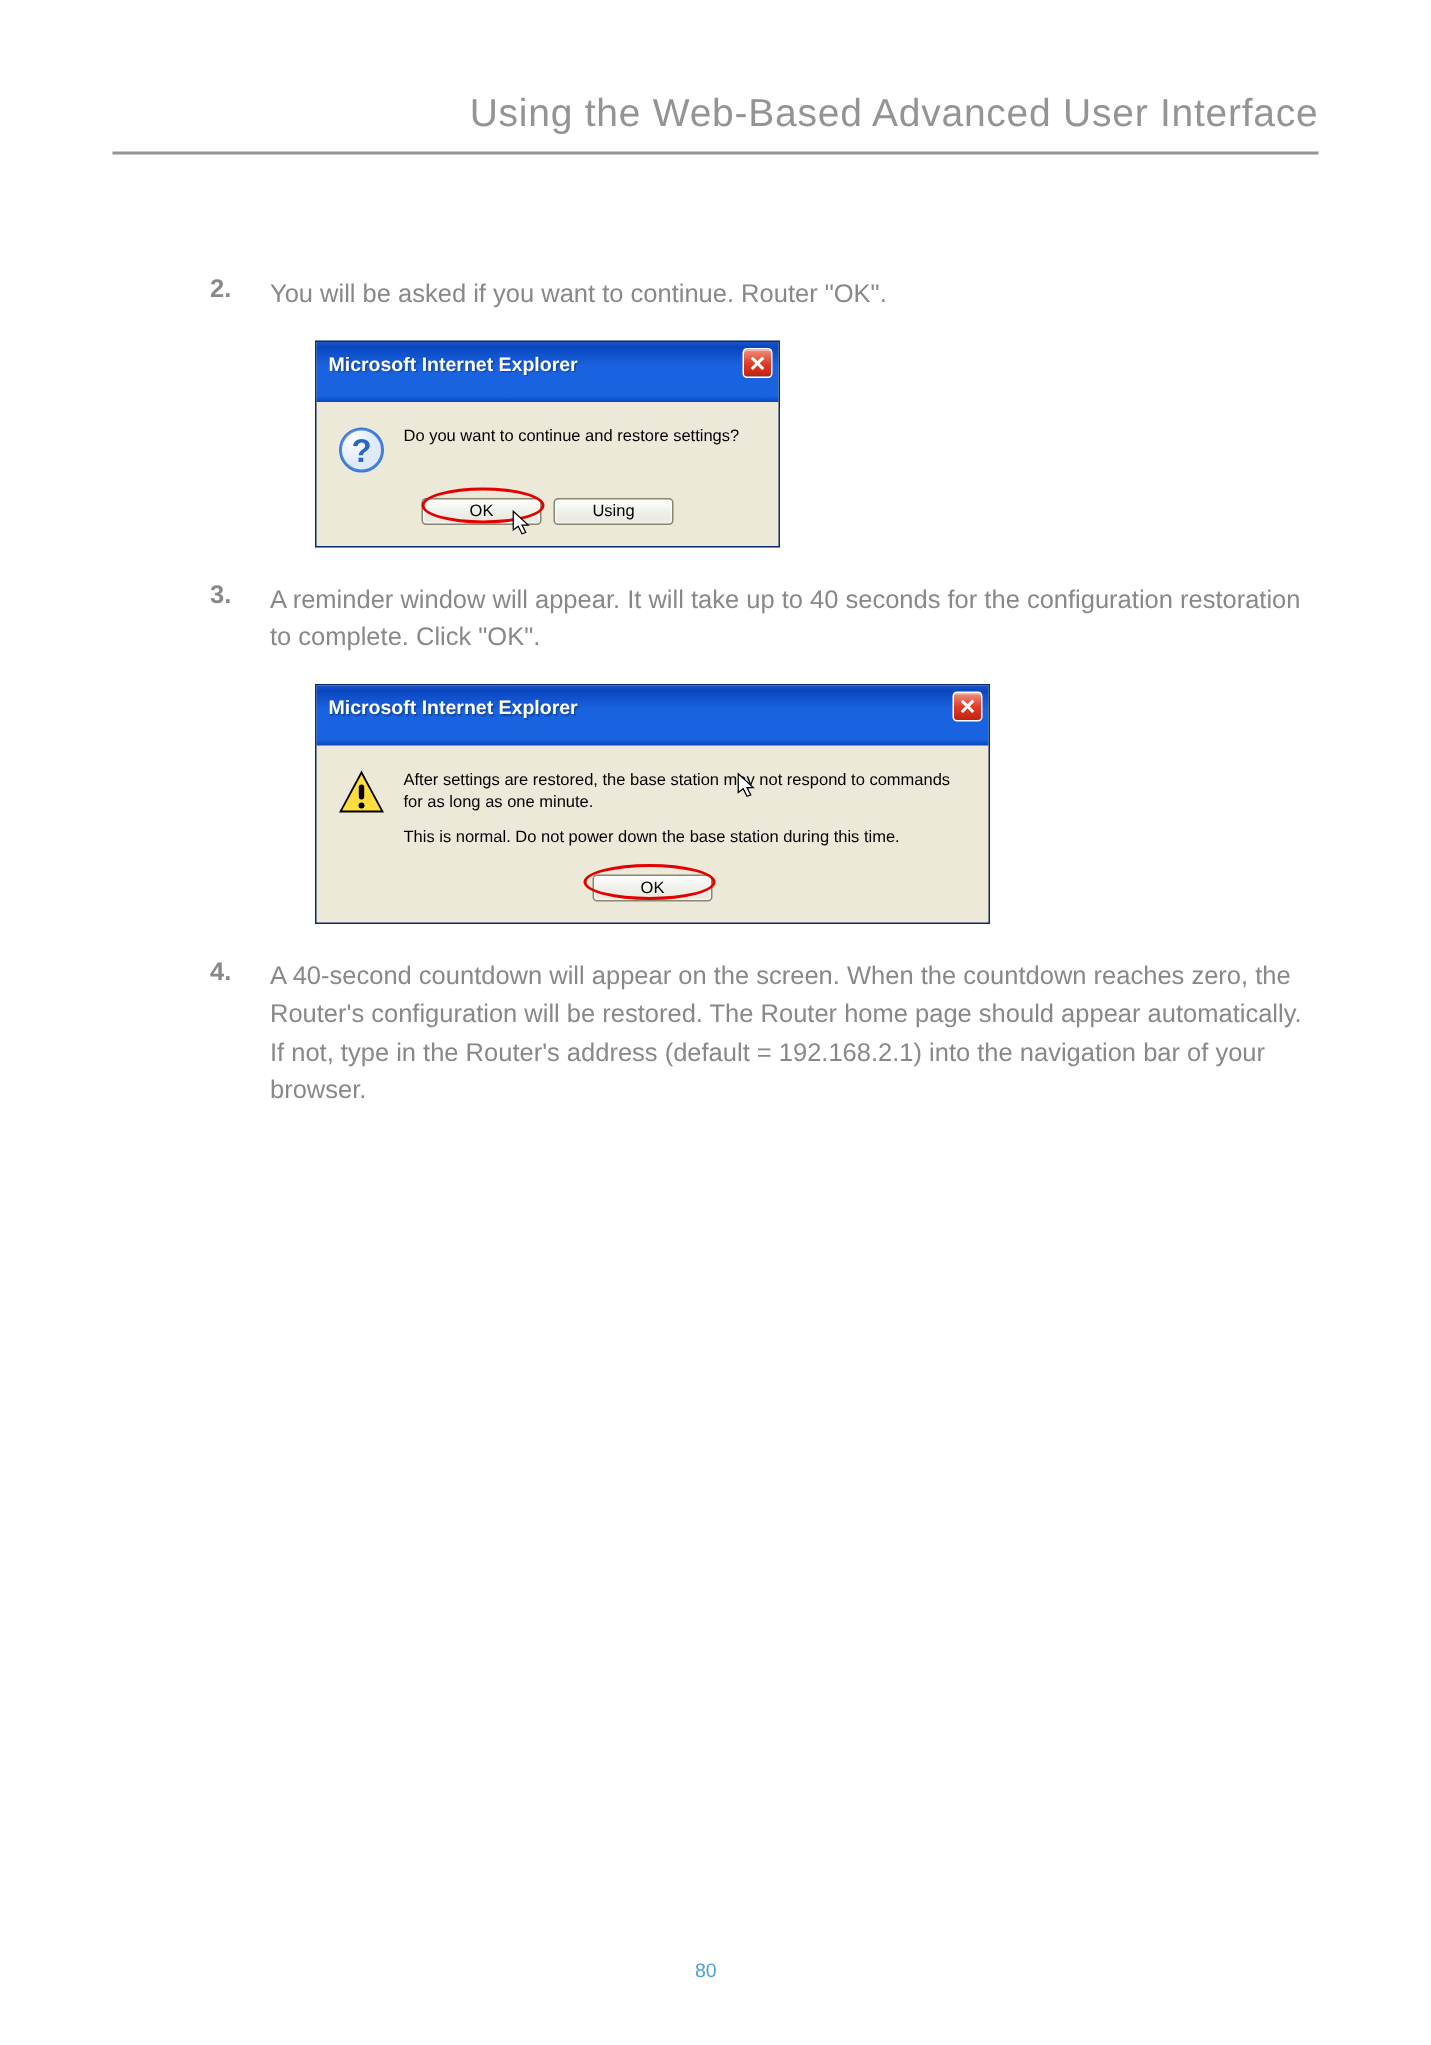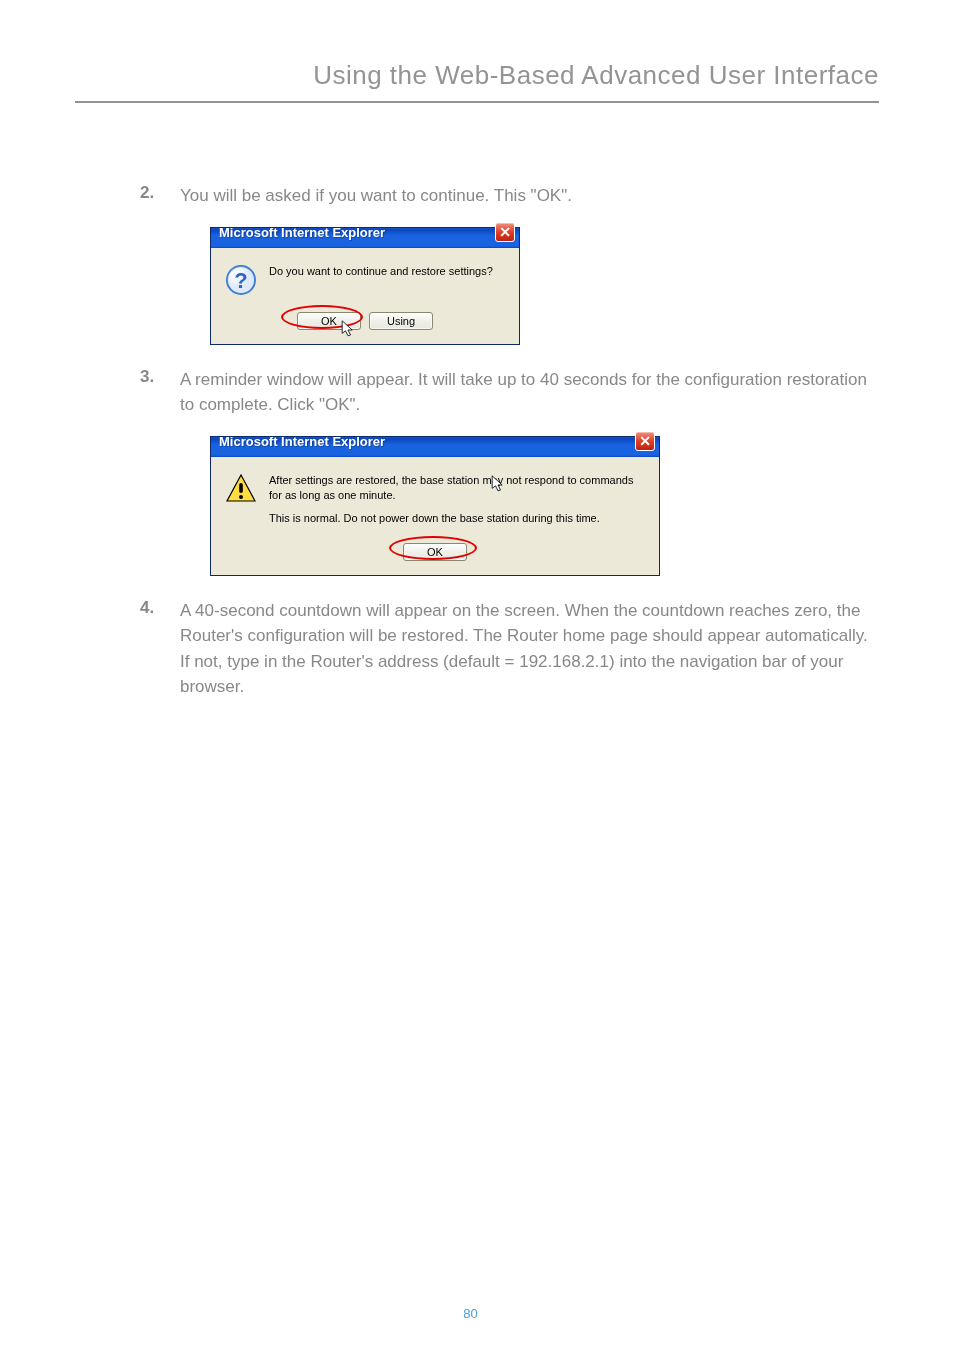--- a/index.html
+++ b/index.html
@@ -47,21 +47,21 @@
     margin-bottom: 22px;
   }
   .dialog-1 { width: 310px; }
   .dialog-2 { width: 450px; }
   .titlebar {
     background: linear-gradient(to bottom, #1c55c7 0%, #0a46bf 8%, #1a63e0 40%, #1a63e0 90%, #0a46bf 100%);
     padding: 4px 4px 15px 8px;
     display: flex;
     align-items: center;
     justify-content: space-between;
-    height: 20px;
+    height: 40px;
   }
   .titlebar-text {
     color: #ffffff;
     font-size: 13px;
     font-weight: bold;
     text-shadow: 1px 1px 1px rgba(0,0,0,0.3);
   }
   .close-btn {
     width: 20px;
     height: 20px;
@@ -110,21 +110,21 @@
   .btn-row {
     display: flex;
     justify-content: center;
     gap: 8px;
     padding: 6px 0 14px 0;
     position: relative;
   }
   .xp-btn {
     font-size: 11px;
     padding: 2px 0;
-    width: 64px;
+    width: 80px;
     background: linear-gradient(to bottom, #ffffff 0%, #f0f0ea 50%, #e8e8de 100%);
     border: 1px solid #888870;
     border-radius: 3px;
     text-align: center;
     box-shadow: 0 0 0 1px rgba(255,255,255,0.6) inset;
   }
   .highlight-oval {
     position: absolute;
     border: 2px solid #e30000;
     border-radius: 50% / 50%;
@@ -146,21 +146,21 @@
     font-size: 13px;
   }
 </style>
 </head>
 <body>
 
 <h1 class="page-title">Using the Web-Based Advanced User Interface</h1>
 
 <div class="step">
   <div class="step-num">2.</div>
-  <div class="step-text">You will be asked if you want to continue. This "OK".</div>
+  <div class="step-text">You will be asked if you want to continue. Router "OK".</div>
 </div>
 
 <div class="dialog dialog-1">
   <div class="titlebar">
     <span class="titlebar-text">Microsoft Internet Explorer</span>
     <div class="close-btn">
       <span>✕</span>
     </div>
   </div>
   <div class="dialog-body">

